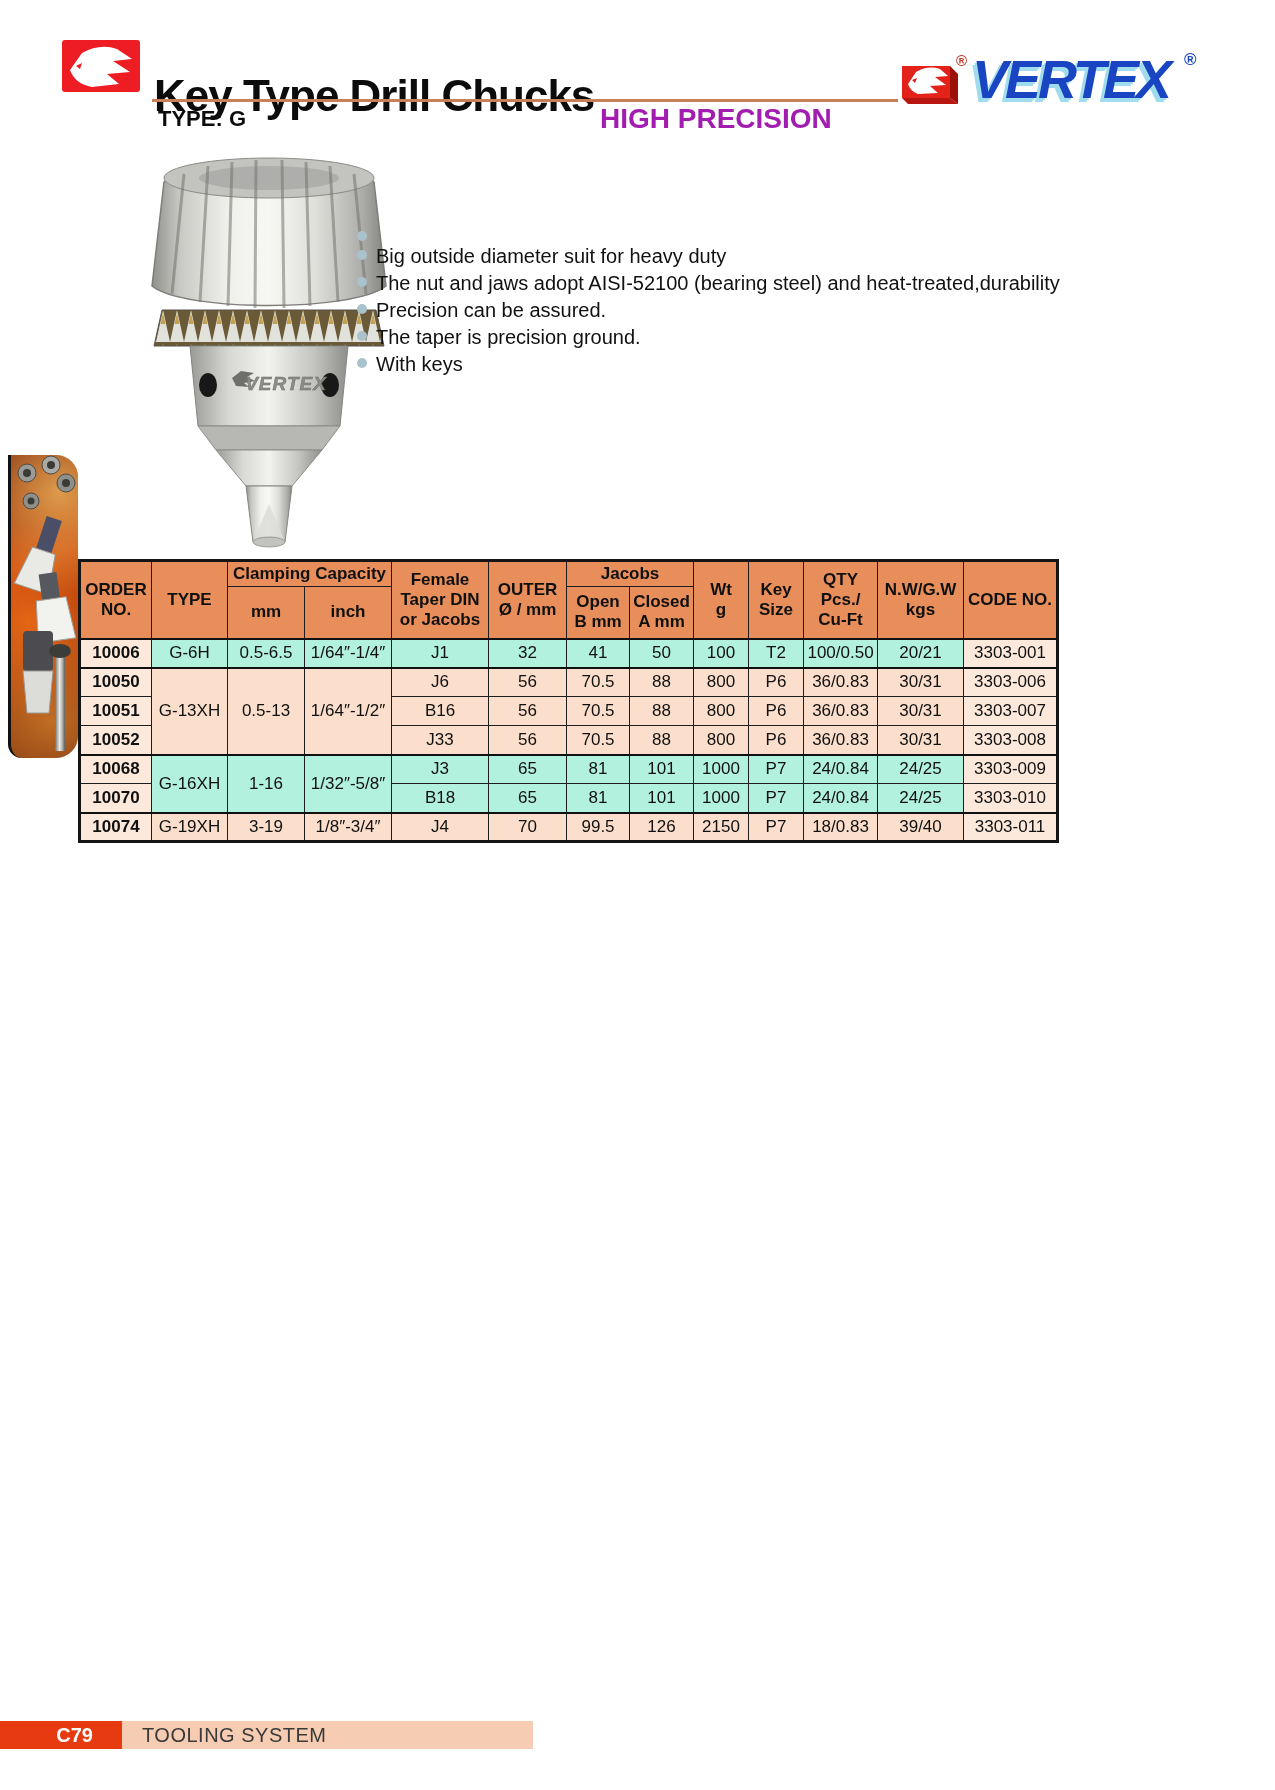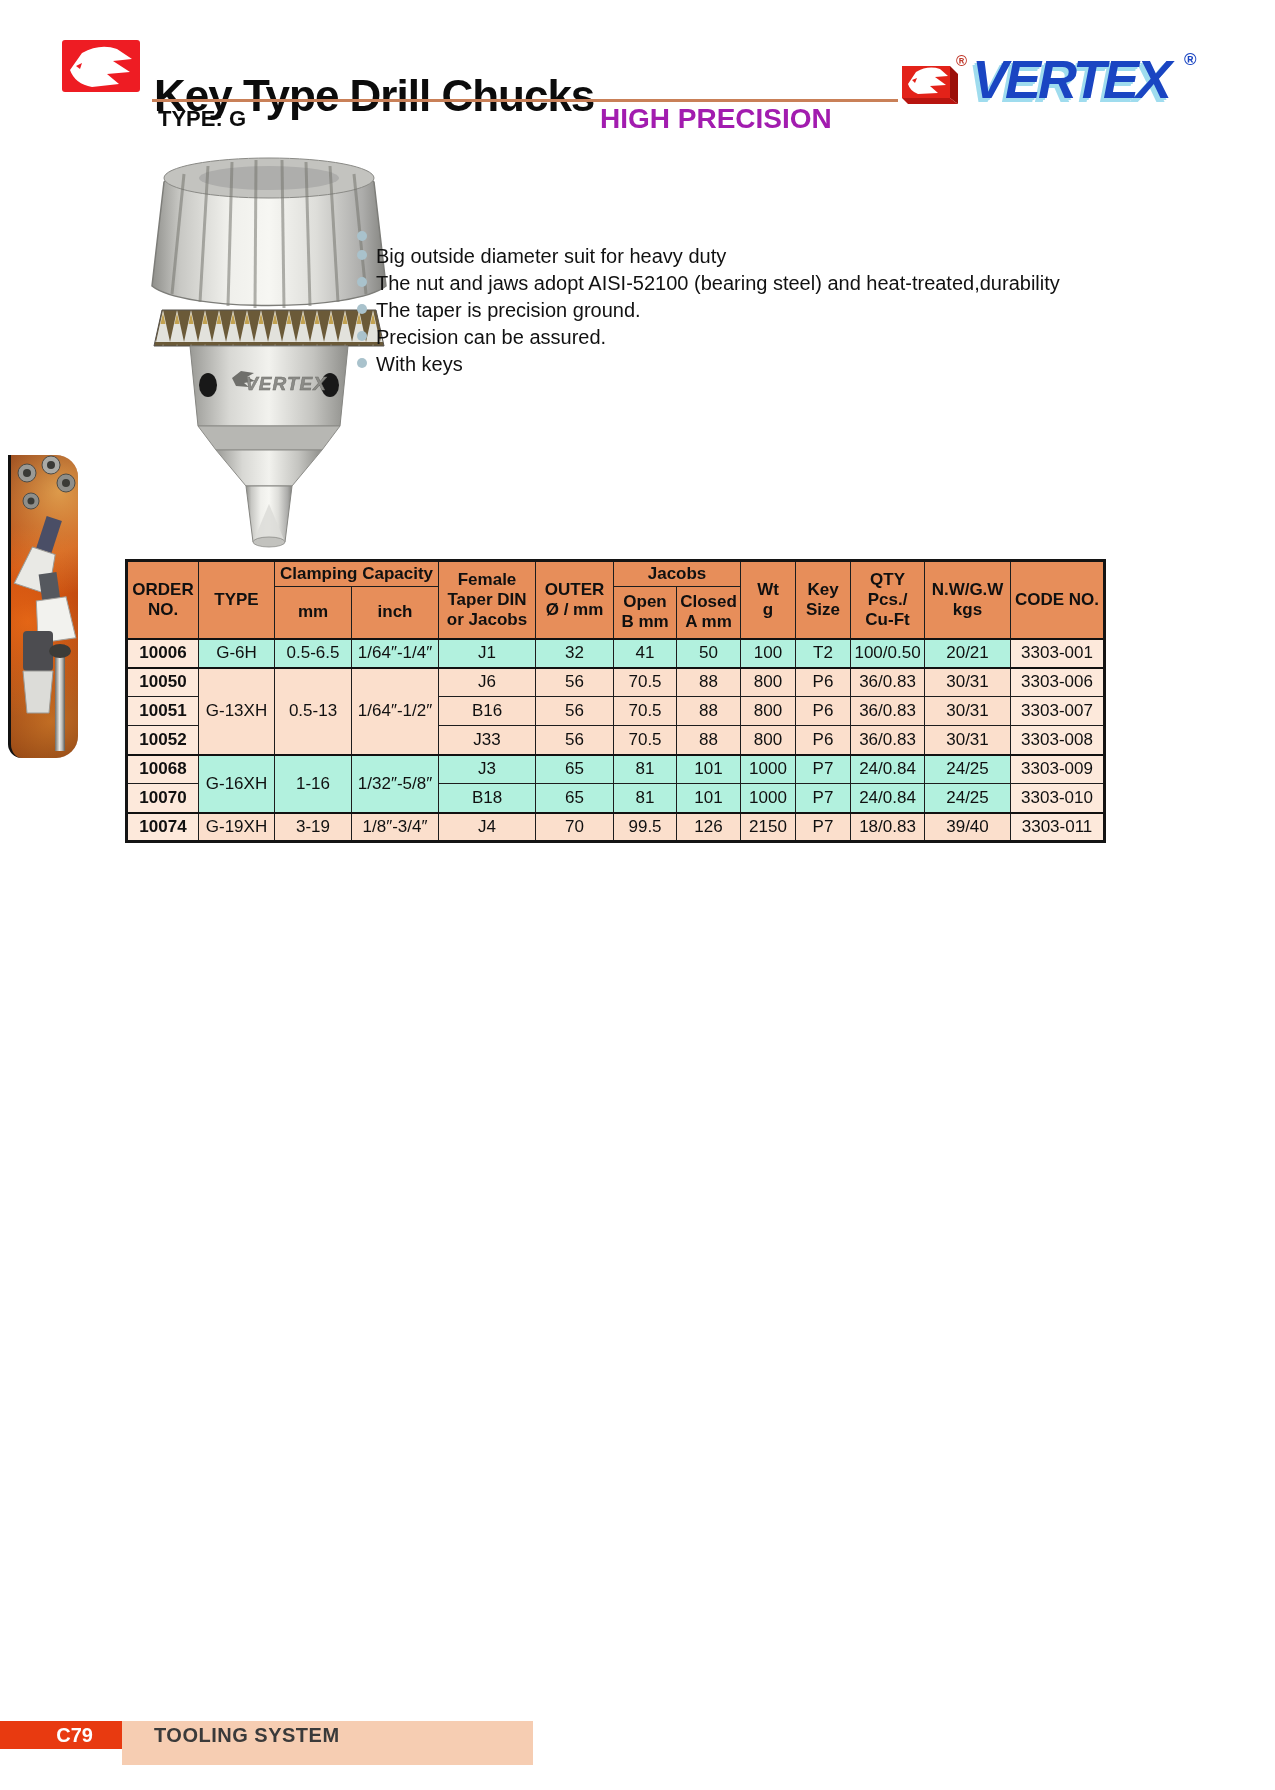--- a/index.html
+++ b/index.html
@@ -74,21 +74,20 @@
       radial-gradient(circle at 25% 55%, rgba(255,120,25,.65), rgba(255,120,25,0) 55%),
       radial-gradient(circle at 60% 88%, rgba(255,170,60,.55), rgba(255,170,60,0) 45%),
       linear-gradient(160deg, #7a2005, #c6480e 35%, #96300a 65%, #5f1a04);
   }
 
   
   .spec-table-wrap { position:absolute; left:78px; top:559px; }
   table.spec {
     border-collapse:collapse; table-layout:fixed; width:978px;
     border:3px solid #141414;
-    margin-left:47px;
   }
   table.spec th, table.spec td {
     border:1px solid #1d1d1d; text-align:center; padding:0 2px;
     color:#101010; overflow:hidden;
   }
   table.spec thead th {
     background:#e78e5a; font-size:17px; font-weight:bold;
     white-space:pre-line; line-height:1.18;
   }
   table.spec thead tr.tier1 th.span-head { height:26px; }
@@ -101,23 +100,23 @@
   td.order { font-weight:bold; }
   td.left { text-align:left; padding-left:8px; }
 
   
   .footer-page {
     position:absolute; left:0; top:1721px; width:122px; height:28px;
     background:#e83a10; color:#ffffff; font-size:20px; font-weight:bold;
     text-align:right; line-height:28px; padding-right:29px;
   }
   .footer-bar {
-    position:absolute; left:122px; top:1721px; width:411px; height:44px;
-    background:#f6cdb2; color:#3a3a3a; font-size:20px; font-weight:bold;
-    line-height:28px; padding-left:32px; letter-spacing:0.5px;
+    position:absolute; left:122px; top:1721px; width:411px; height:28px;
+    background:#f6cdb2; color:#3a3a3a; font-size:20px; font-weight:normal;
+    line-height:28px; padding-left:20px; letter-spacing:0.5px;
   }
 </style>
 </head>
 <body>
 
 <div id="page">
 
   <div class="eagle-box">
     <svg width="78" height="52" viewBox="0 0 78 52">
       <path d="M8,30 L20,13 Q38,3 55,9 L70,19 L51,21 L68,32 L45,34 L57,44 L30,47 Q13,44 8,30 Z" fill="#ffffff"></path>
@@ -205,25 +204,25 @@
     <li>
         <span class="dot"></span>
         <span>Big outside diameter suit for heavy duty</span>
       </li>
     <li>
         <span class="dot"></span>
         <span>The nut and jaws adopt AISI-52100 (bearing steel) and heat-treated,durability</span>
       </li>
     <li>
         <span class="dot"></span>
+        <span>Precision can be assured.</span>
+      </li>
+    <li>
+        <span class="dot"></span>
         <span>The taper is precision ground.</span>
-      </li>
-    <li>
-        <span class="dot"></span>
-        <span>Precision can be assured.</span>
       </li>
     <li>
         <span class="dot"></span>
         <span>With keys</span>
       </li>
   </ul>
 
   <div class="side-strip">
     <svg width="70" height="303" viewBox="0 0 70 303">
       <defs>

